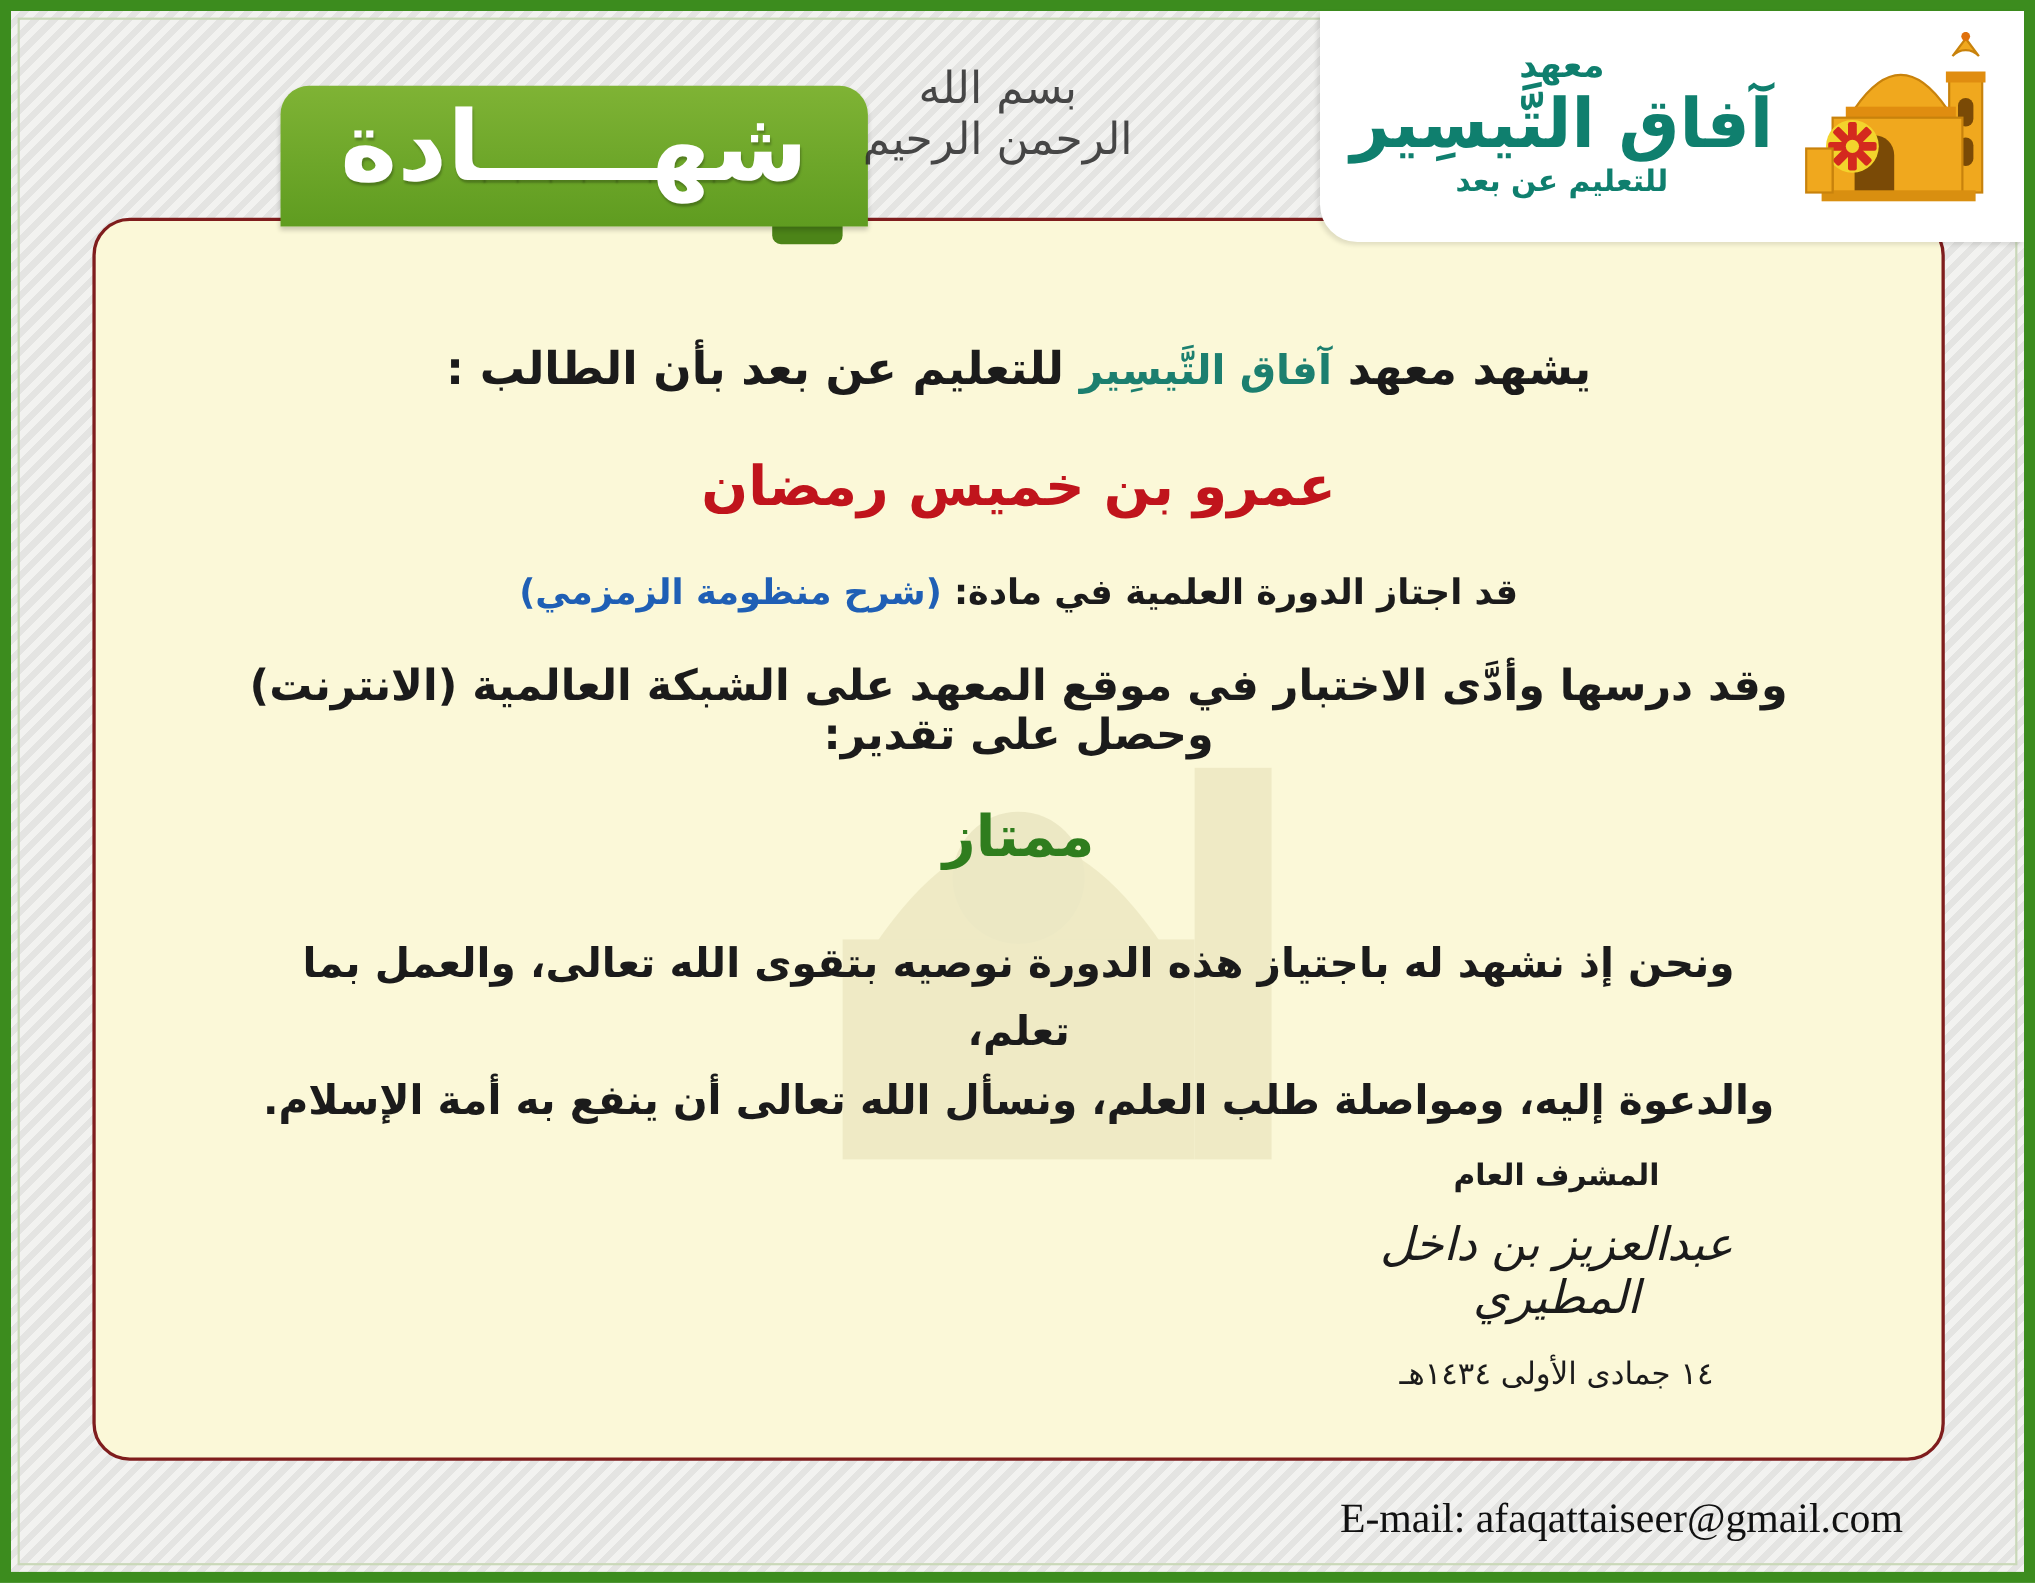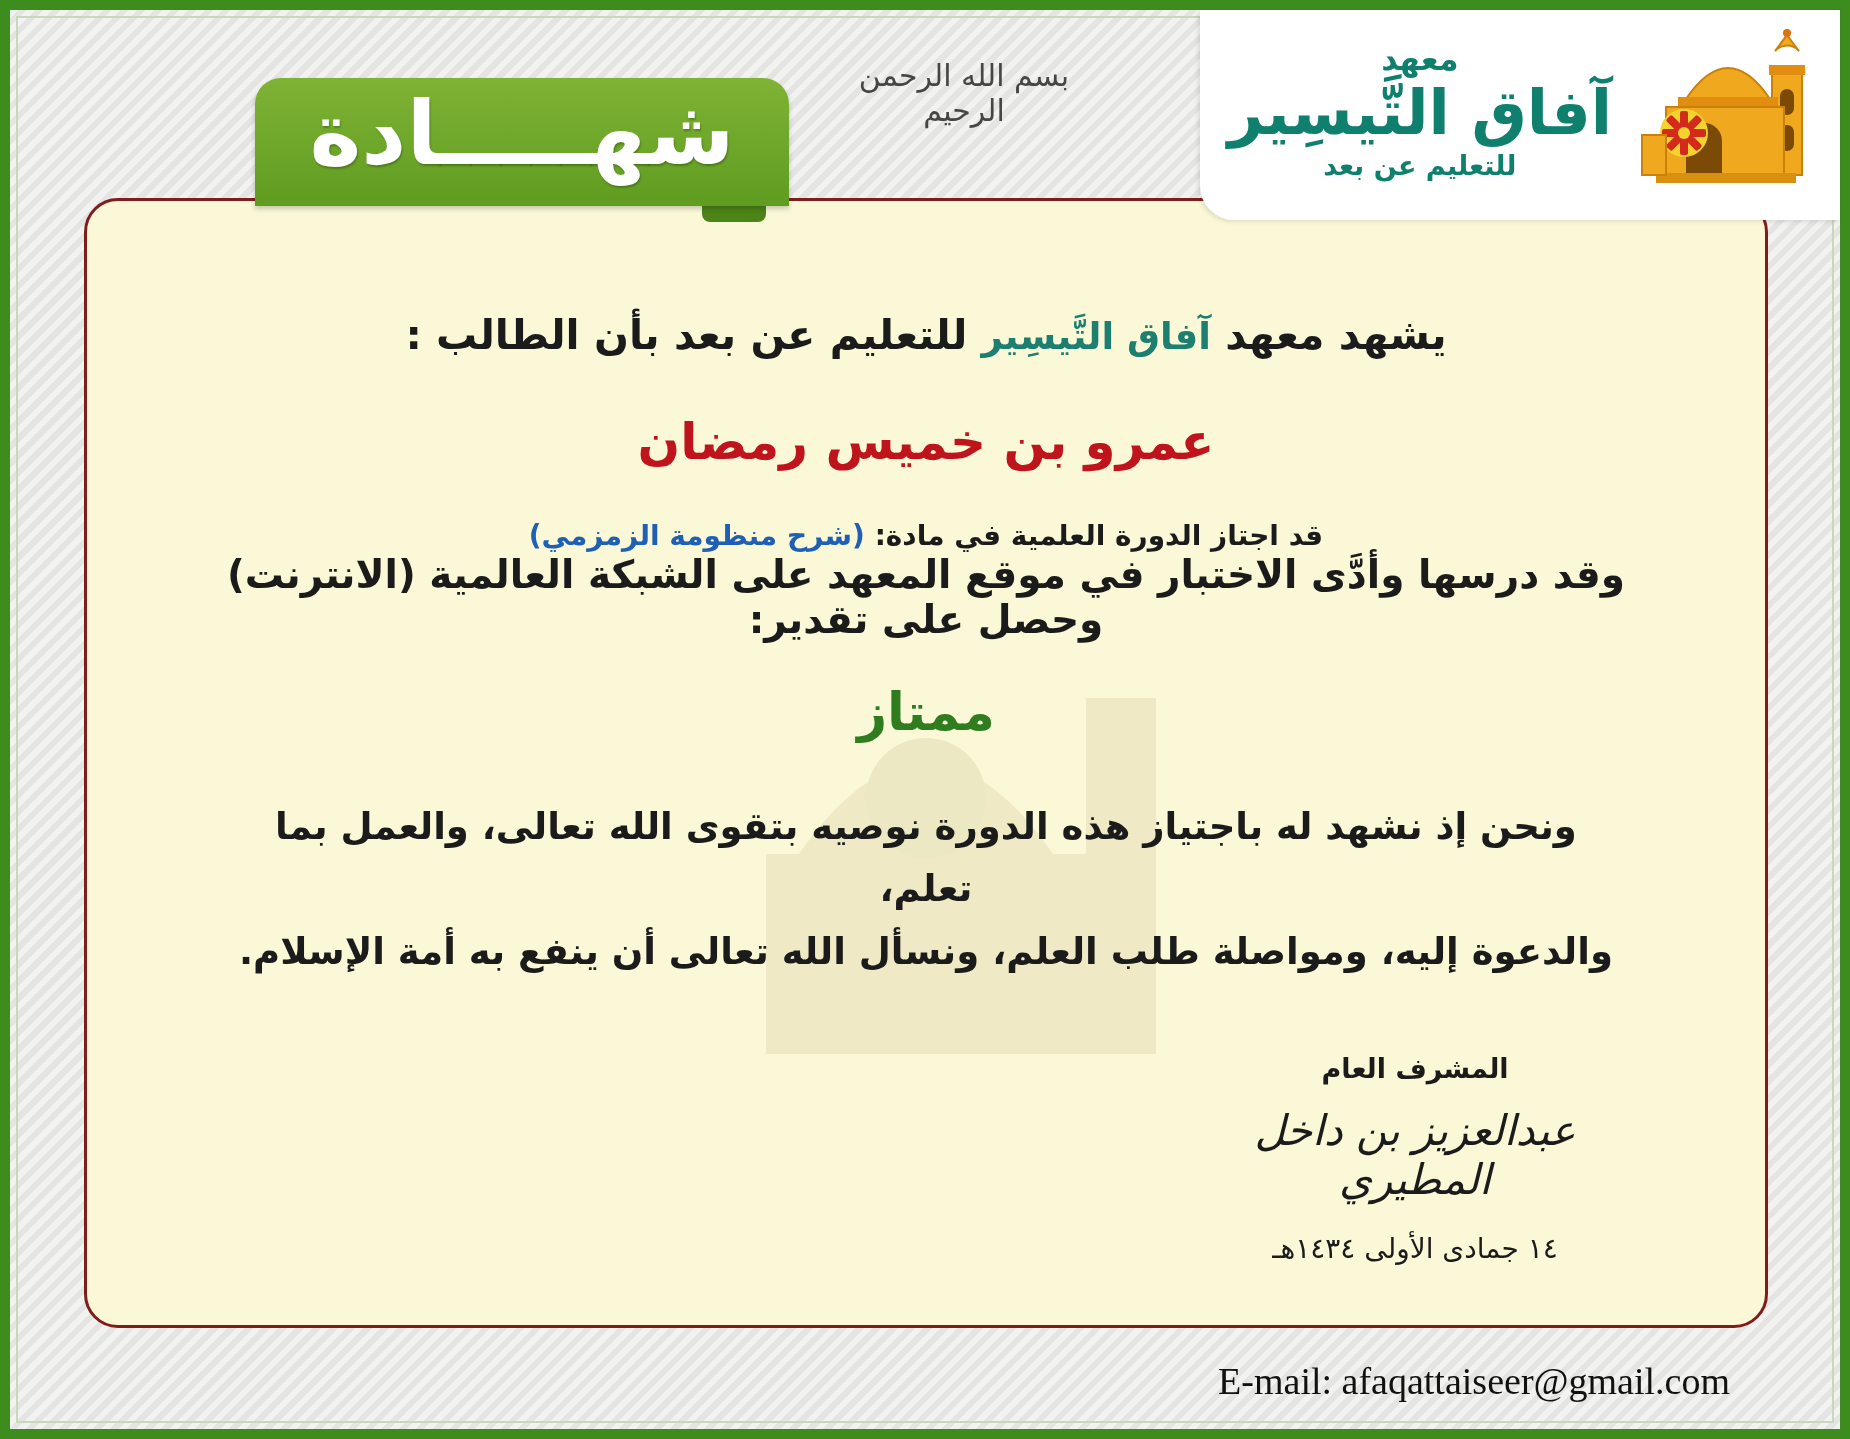--- a/index.html
+++ b/index.html
@@ -104,25 +104,25 @@
     height: 26px;
     background: #4c8418;
     border-radius: 0 0 8px 8px;
     z-index: 4;
   }
 
   
   .basmala {
     position: absolute;
     top: 58px;
-    left: 834px;
+    left: 777px;
     width: 260px;
     text-align: center;
     font-family: "DejaVu Sans", "Liberation Sans", sans-serif;
-    font-size: 30px;
+    font-size: 40px;
     color: #2a2a2a;
     opacity: 0.85;
     z-index: 6;
   }
 
   
   .logo-panel {
     position: absolute;
     right: 10px;
     top: 10px;
@@ -195,22 +195,23 @@
     font-size: 37px;
   }
   .student-name {
     font-size: 50px;
     font-weight: bold;
     color: #c0141c;
     margin-bottom: 48px;
     letter-spacing: 1px;
   }
   .line-course {
-    font-size: 28px;
-    font-weight: bold;
+    font-size: 32px;
+    font-weight: bold;
+    margin-bottom: 44px;
   }
   .line-course .subject {
     color: #1f5fb5;
   }
   .line-exam {
     font-size: 39px;
     font-weight: bold;
     margin-bottom: 40px;
   }
   .grade {

